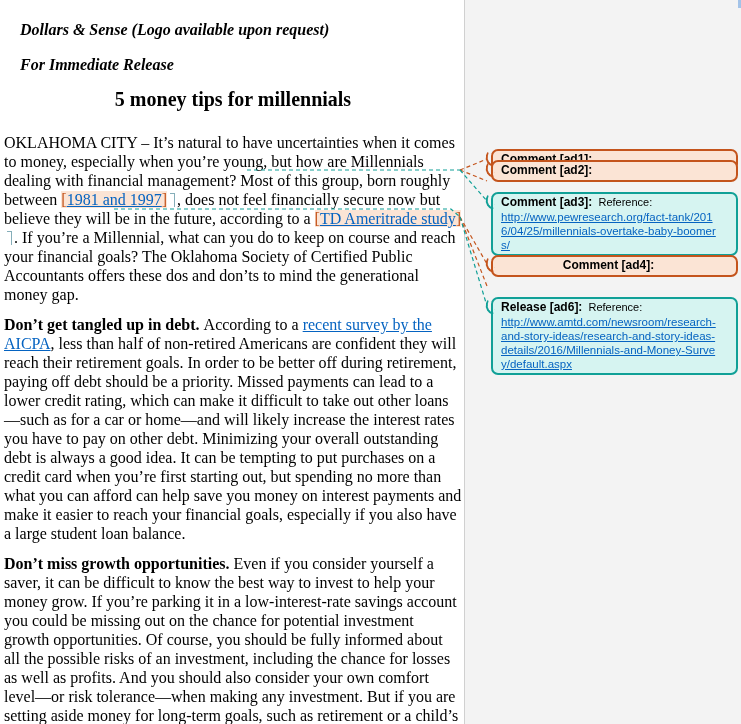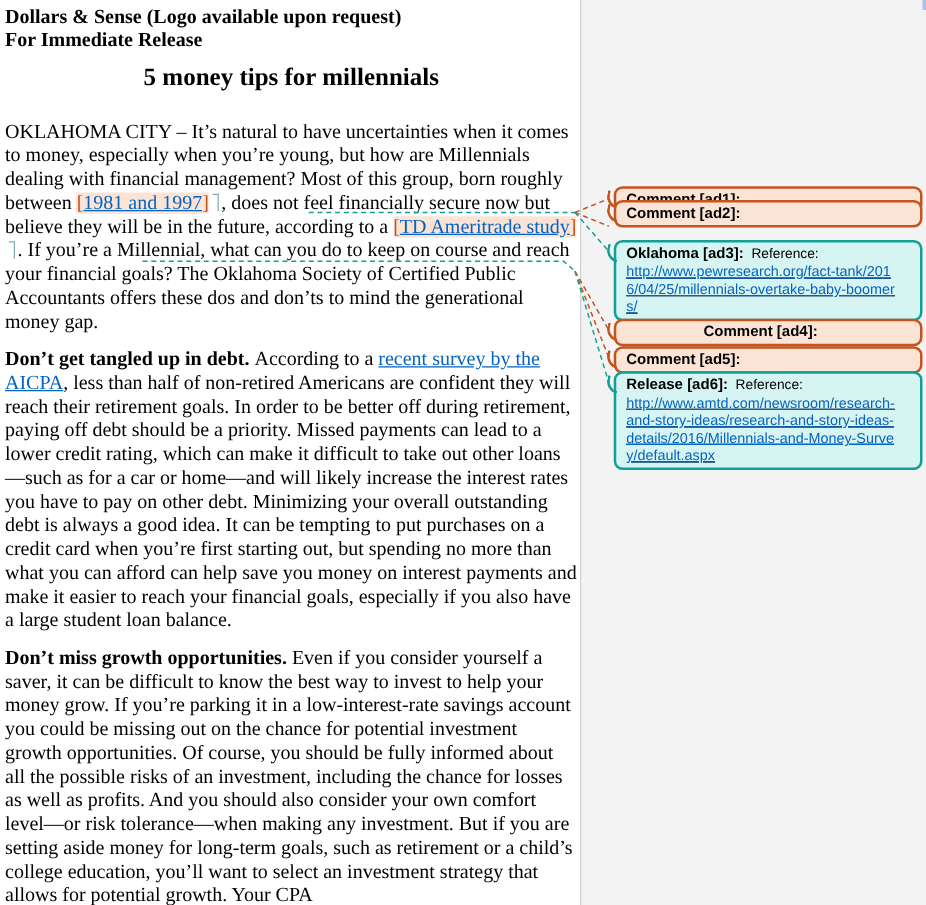--- a/index.html
+++ b/index.html
@@ -9,21 +9,21 @@
     font-family:"Liberation Serif",serif;
   }
   
   .doc{
     position:absolute;left:0;top:0;width:464px;height:724px;
     background:#fff;box-sizing:border-box;
     padding:4px 2px 0 4px;
     font-size:16px;line-height:19px;color:#000;
   }
   .hdr-block{margin:0 0 11px 0;}
-  .hdr{margin:0;font-weight:bold;}
+  .hdr{margin:16px;font-weight:bold;font-style:italic;}
   .title{margin:0 0 24px 0;font-size:20px;line-height:19px;font-weight:bold;text-align:center;}
   p.body{margin:0 0 11px 0;width:458px;}
   .seg-bold{font-weight:bold;}
   .seg-link{color:var(--hyperlink);text-decoration:underline;cursor:pointer;}
   .seg-hl-link{color:var(--hyperlink);text-decoration:underline;background:var(--highlight);cursor:pointer;}
   .seg-hl-bracket{color:var(--orange-border);background:var(--highlight);}
   .anchor-mark{
     display:inline-block;width:4px;height:13px;
     border-top:1px solid #7fae c0;border-top:1px solid #85aeb9;border-right:1px solid #85aeb9;
     margin:0 2px 0 3px;vertical-align:-2px;
@@ -44,21 +44,21 @@
   .comment::before{ 
     content:"";position:absolute;left:-8px;top:2px;width:8px;height:11px;
     border-left:2px solid;border-bottom:2px solid;border-color:inherit;
     border-bottom-left-radius:10px;border-top:0;border-right:0;
     background:transparent;transform:rotate(14deg);
   }
   .comment.orange{background:var(--orange-fill);border-color:var(--orange-border);}
   .comment.teal{background:var(--teal-fill);border-color:var(--teal-border);}
   .chead{font-weight:bold;}
   .cref{font-size:11px;text-align:right;}
-  .clink{font-size:11.5px;line-height:14px;word-break:break-all;text-decoration:underline;}
+  .clink{font-size:11.5px;line-height:14px;word-break:break-all;}
   .clink a{color:var(--hyperlink);text-decoration:underline;cursor:pointer;}
   .pos0{top:149px;} .pos1{top:160px;} .pos2{top:192px;}
   .pos3{top:255px;text-align:center;} .pos4{top:277px;} .pos5{top:297px;}
   
   #connectors{position:absolute;left:0;top:0;pointer-events:none;}
   .ln{fill:none;stroke-width:1.2;stroke-dasharray:4 3;}
   .ln.teal{stroke:var(--teal-border);}
   .ln.orange{stroke:var(--orange-border);}
 </style>
 </head>
@@ -88,17 +88,16 @@
   <path class="ln teal" d="M460 170 L487 201"></path>
   <path class="ln teal" d="M114 209 H451 L460 217"></path>
   <path class="ln orange" d="M460 217 L487 264"></path>
   <path class="ln orange" d="M460 217 L487 286"></path>
   <path class="ln teal" d="M460 217 L487 306"></path>
 </svg>
 
 <div id="comments">
     <div class="comment orange pos0"><span class="chead">Comment [ad1]:</span></div>
     <div class="comment orange pos1"><span class="chead">Comment [ad2]:</span></div>
-    <div class="comment teal pos2"><span class="chead">Oklahoma [ad3]:</span><span class="cref">&nbsp; Reference:</span><div class="clink"><a>http://www.pewresearch.org/fact-tank/2016/04/25/millennials-overtake-baby-boomers/</a></div></div>
+    <div class="comment teal pos2"><span class="chead">Comment [ad3]:</span><span class="cref">&nbsp; Reference:</span><div class="clink"><a>http://www.pewresearch.org/fact-tank/2016/04/25/millennials-overtake-baby-boomers/</a></div></div>
     <div class="comment orange pos3"><span class="chead">Comment [ad4]:</span></div>
-    <div class="comment orange pos4"><span class="chead">Comment [ad5]:</span></div>
     <div class="comment teal pos5"><span class="chead">Release [ad6]:</span><span class="cref">&nbsp; Reference:</span><div class="clink"><a>http://www.amtd.com/newsroom/research-and-story-ideas/research-and-story-ideas-details/2016/Millennials-and-Money-Survey/default.aspx</a></div></div>
   </div>
 
 </body></html>

